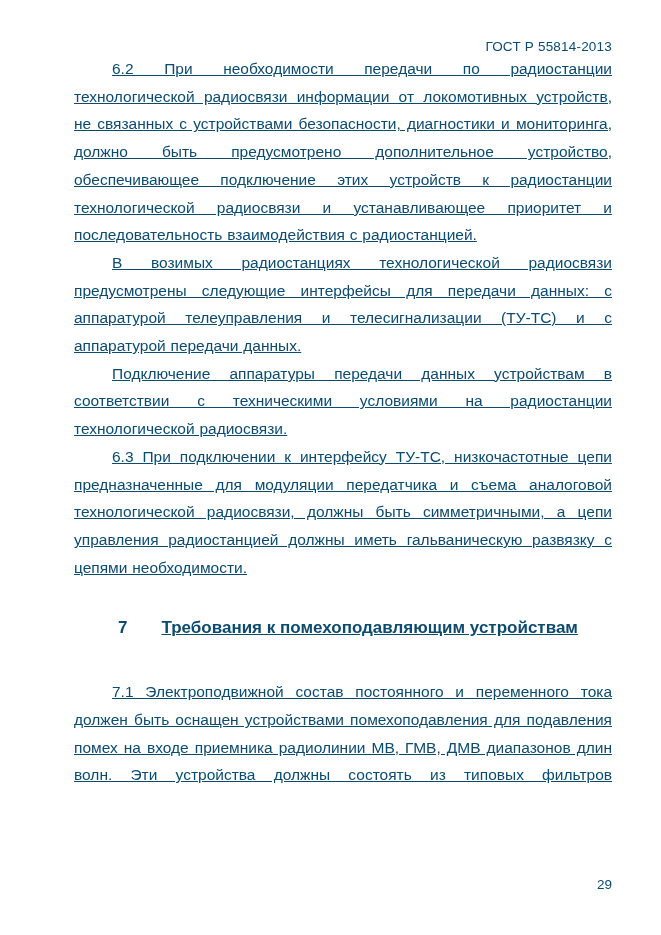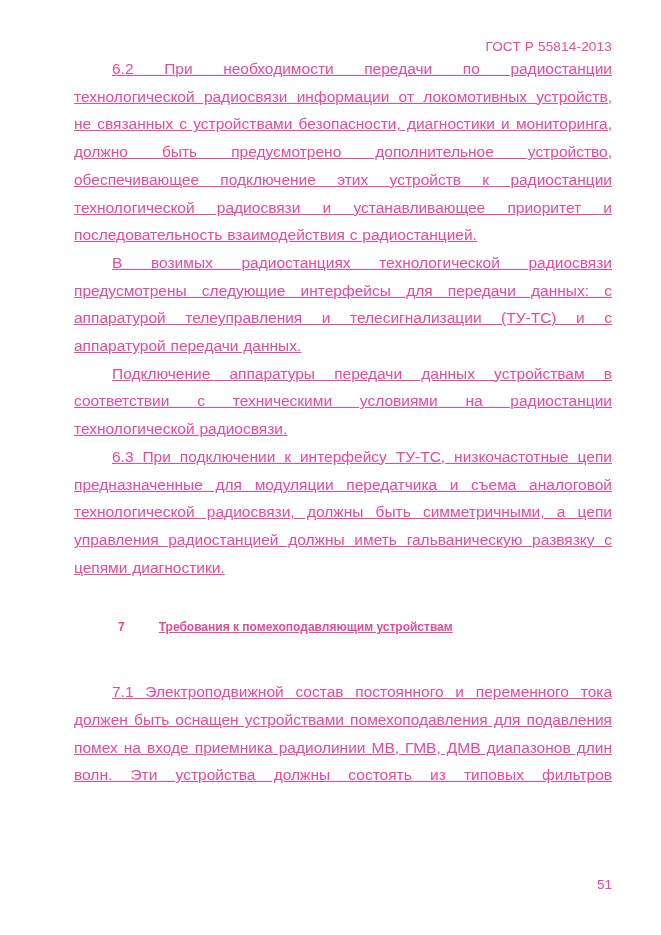--- a/index.html
+++ b/index.html
@@ -2,21 +2,21 @@
 <html lang="ru"><head>
 <meta charset="utf-8">
 <style>
   html, body { margin: 0; padding: 0; background: #e8e8e8; }
   .page {
     position: relative;
     width: 661px;
     height: 935px;
     background: #ffffff;
     font-family: "Liberation Sans", "DejaVu Sans", sans-serif;
-    color: #ec4899;
+    color: #0c4a6e;
     overflow: hidden;
     margin: 0 auto;
   }
   .content {
     position: absolute;
     left: 74px;
     top: 0;
     width: 538px;
   }
   .doc-header {
@@ -37,21 +37,21 @@
   }
   .line.last {
     text-align: center;
     text-align-last: left;
   }
   .line.indent { padding-left: 38px; }
   .heading {
     margin-top: 32px;
     margin-bottom: 36px;
     font-weight: bold;
-    font-size: 12px;
+    font-size: 17px;
   }
   .h-line { line-height: 29px; text-align: left; }
   .h-line.first { padding-left: 44px; }
   .h-num { display: inline-block; }
   .h-text { margin-left: 34px; }
   .page-number {
     position: absolute;
     top: 877px;
     right: 49px;
     font-size: 13.5px;
@@ -83,27 +83,27 @@
         <div class="para">
           <div class="line indent">Подключение аппаратуры передачи данных устройствам в</div>
           <div class="line">соответствии с техническими условиями на радиостанции</div>
           <div class="line last">технологической радиосвязи.</div>
         </div>
         <div class="para">
           <div class="line indent">6.3 При подключении к интерфейсу ТУ-ТС, низкочастотные цепи</div>
           <div class="line">предназначенные для модуляции передатчика и съема аналоговой</div>
           <div class="line">технологической радиосвязи, должны быть симметричными, а цепи</div>
           <div class="line">управления радиостанцией должны иметь гальваническую развязку с</div>
-          <div class="line last">цепями диагностики.</div>
+          <div class="line last">цепями необходимости.</div>
         </div>
         <div class="heading">
           <div class="h-line first"><span class="h-num">7</span><span class="h-text">Требования к помехоподавляющим устройствам</span></div>
         </div>
         <div class="para">
           <div class="line indent">7.1 Электроподвижной состав постоянного и переменного тока</div>
           <div class="line">должен быть оснащен устройствами помехоподавления для подавления</div>
           <div class="line">помех на входе приемника радиолинии МВ, ГМВ, ДМВ диапазонов длин</div>
           <div class="line">волн. Эти устройства должны состоять из типовых фильтров</div>
         </div>
       </div>
   </div>
-  <div class="page-number">51</div>
+  <div class="page-number">29</div>
 </div>
 
 </body></html>

